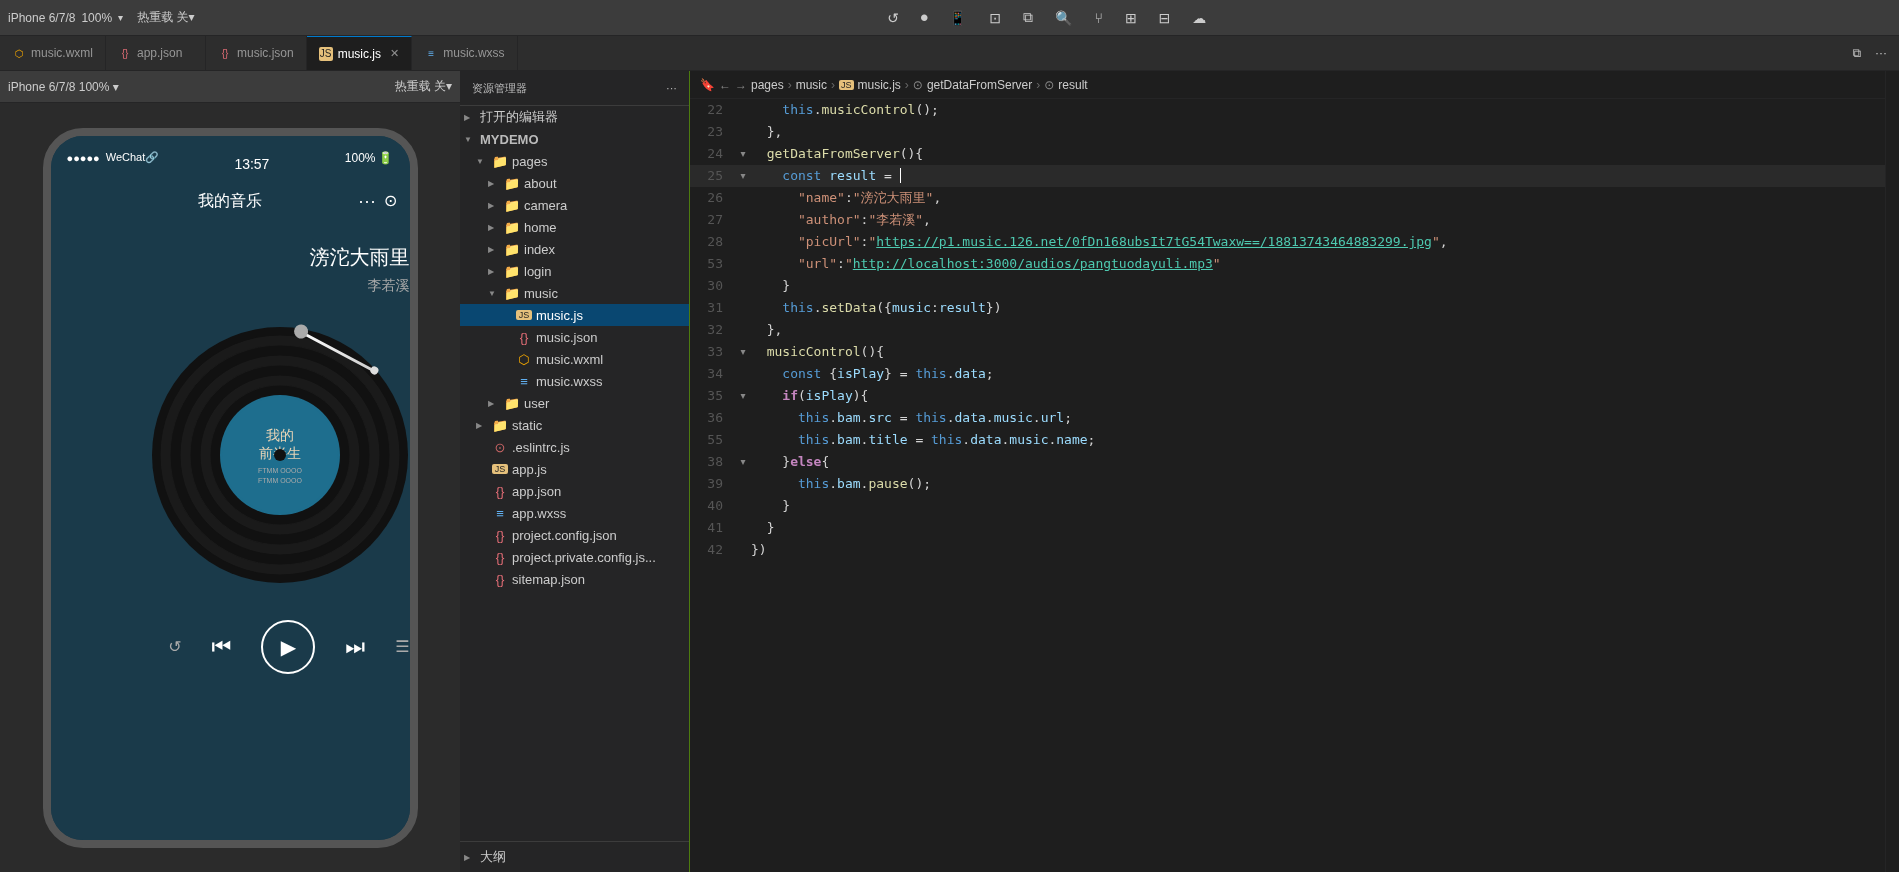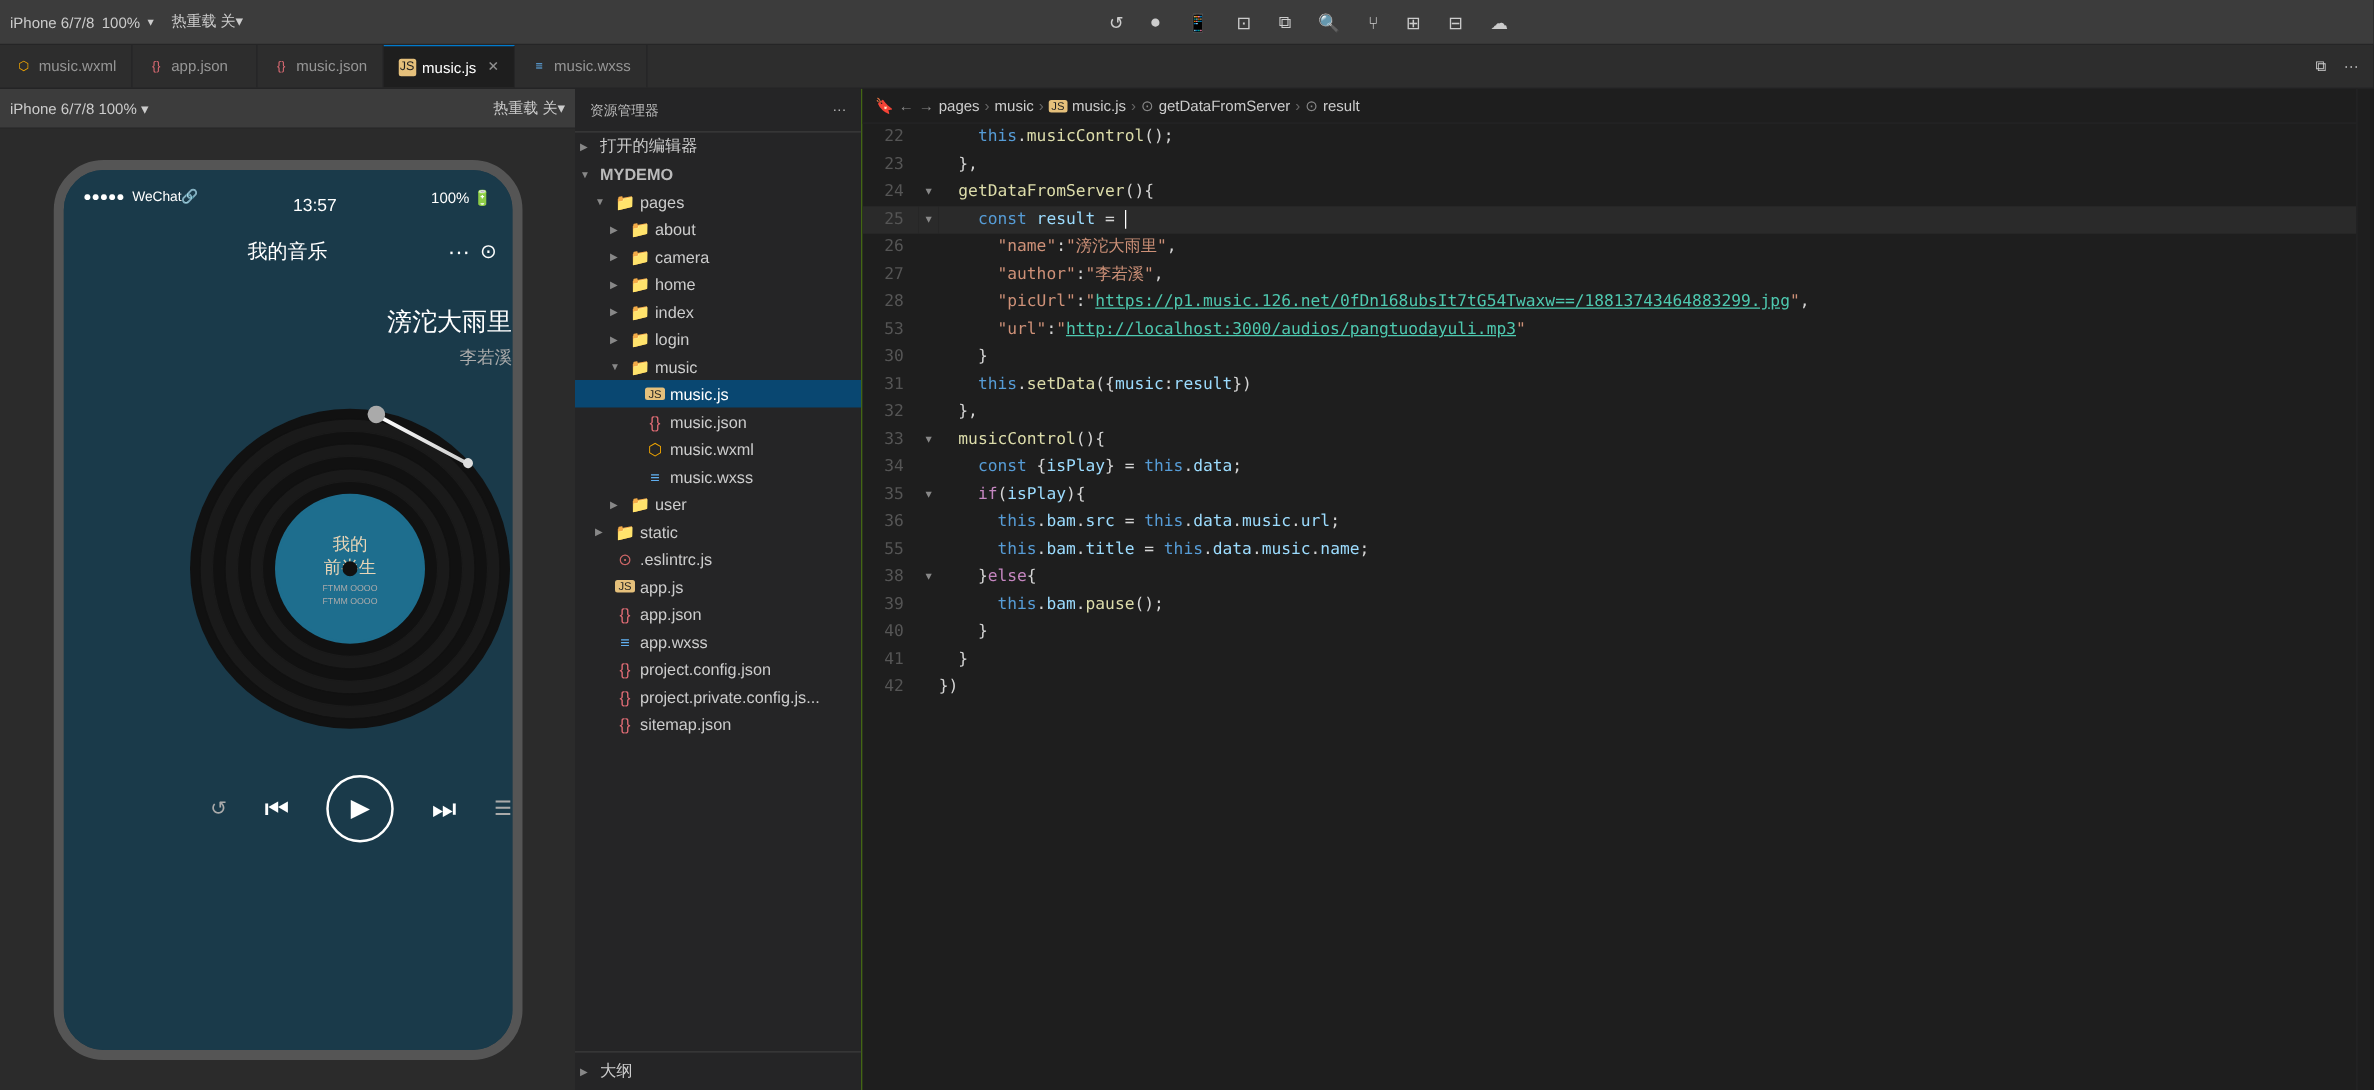--- a/index.html
+++ b/index.html
@@ -256,21 +256,21 @@
       font-size: 13px;
       font-family: 'Consolas', 'Monaco', monospace;
       color: #d4d4d4;
       white-space: pre;
       line-height: 22px;
       padding-right: 20px;
     }
 
     
     .kw { color: #569cd6; }
-    .kw2 { color: #c586c0; }
+    .kw2 { color: #c586c0; font-weight: bold; }
     .fn { color: #dcdcaa; }
     .str { color: #ce9178; }
     .prop { color: #9cdcfe; }
     .punc { color: #d4d4d4; }
     .url-link { color: #4ec9b0; text-decoration: underline; }
     .var { color: #9cdcfe; }
     .this-kw { color: #569cd6; }
     .cursor-line { background: #2a2a2a; }
 
     .right-tools {

